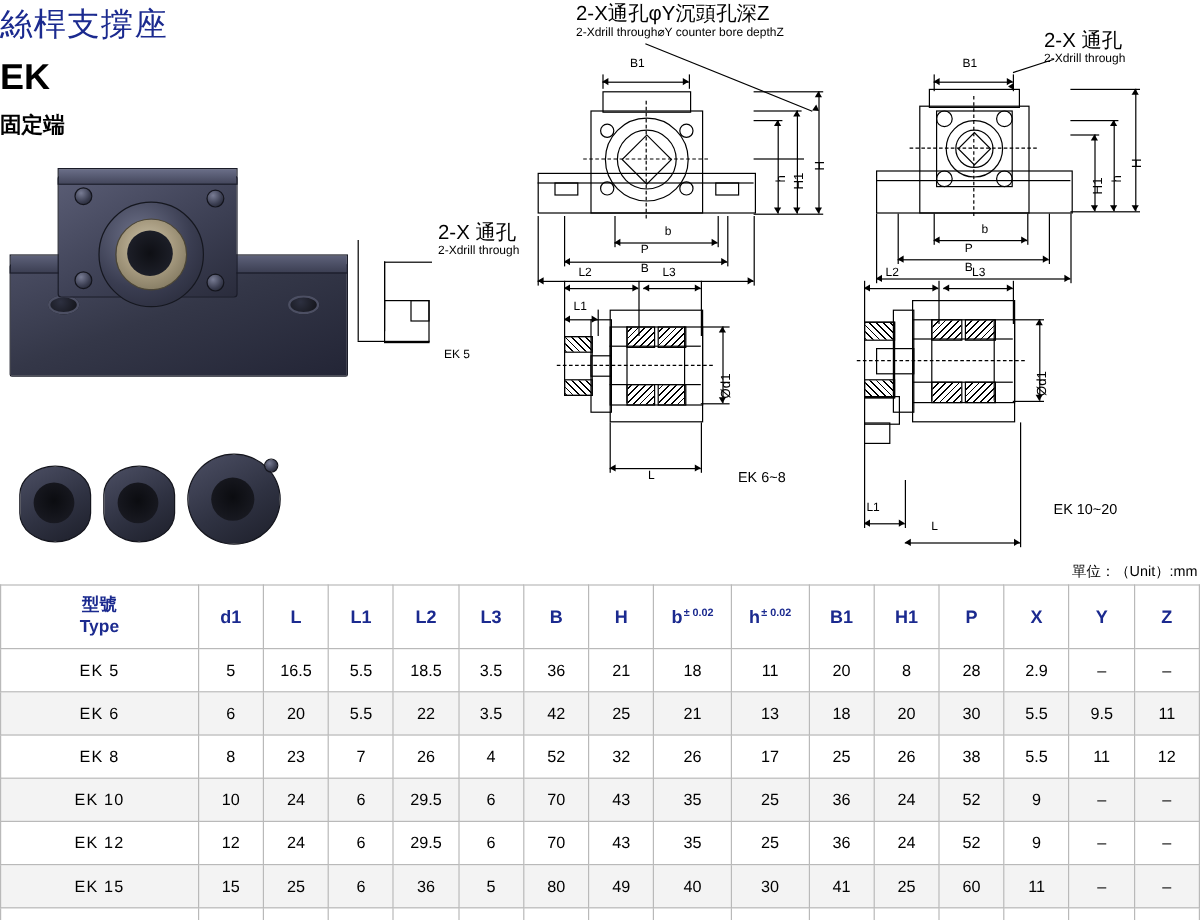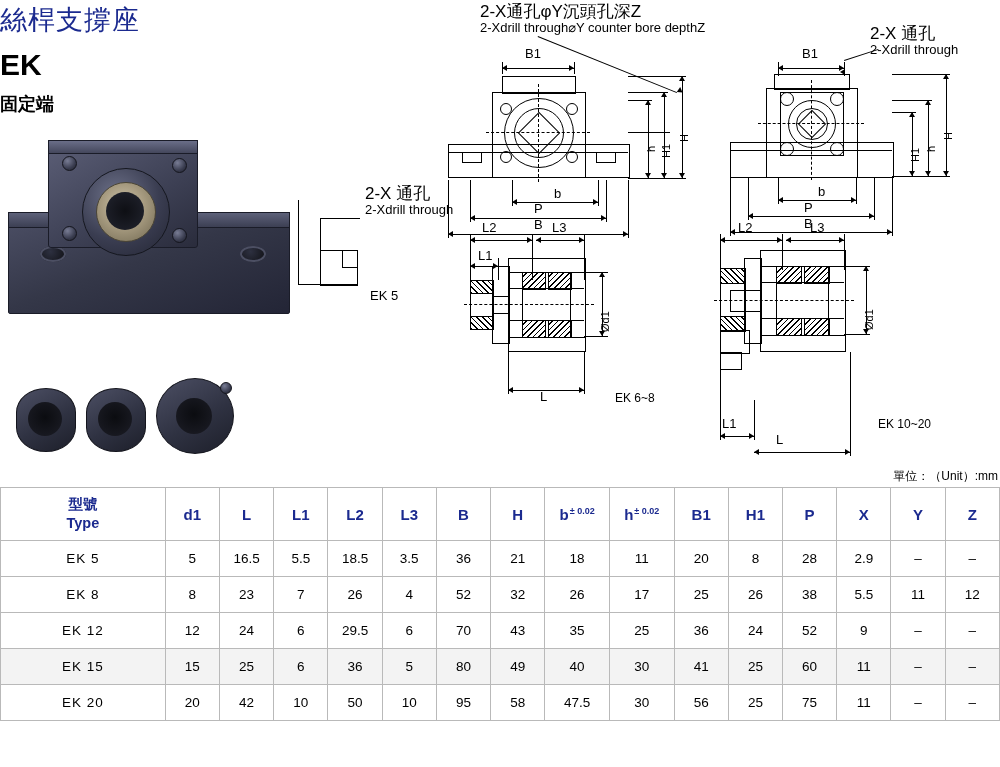--- a/index.html
+++ b/index.html
@@ -114,21 +114,21 @@
     background: transparent;
   }
   .circ {
     position: absolute;
     border: 1px solid #000;
     border-radius: 50%;
     background: transparent;
   }
   .lbl {
     position: absolute;
-    font-size: 13px;
+    font-size: 10px;
     line-height: 12px;
     white-space: nowrap;
     color: #000;
   }
   .lbl-cn { font-size: 17px; }
   .lbl-v {
     position: absolute;
     font-size: 11px;
     white-space: nowrap;
     transform-origin: left top;
@@ -570,38 +570,74 @@
       <td>21</td>
       <td>18</td>
       <td>11</td>
       <td>20</td>
       <td>8</td>
       <td>28</td>
       <td>2.9</td>
       <td>–</td>
       <td>–</td>
     </tr>
+    <tr class="alt">
+      <td class="type-cell">EK  6</td>
+      <td>6</td>
+      <td>20</td>
+      <td>5.5</td>
+      <td>22</td>
+      <td>3.5</td>
+      <td>42</td>
+      <td>25</td>
+      <td>21</td>
+      <td>13</td>
+      <td>18</td>
+      <td>20</td>
+      <td>30</td>
+      <td>5.5</td>
+      <td>9.5</td>
+      <td>11</td>
+    </tr>
     <tr>
       <td class="type-cell">EK  8</td>
       <td>8</td>
       <td>23</td>
       <td>7</td>
       <td>26</td>
       <td>4</td>
       <td>52</td>
       <td>32</td>
       <td>26</td>
       <td>17</td>
       <td>25</td>
       <td>26</td>
       <td>38</td>
       <td>5.5</td>
       <td>11</td>
       <td>12</td>
     </tr>
+    <tr class="alt">
+      <td class="type-cell">EK  10</td>
+      <td>10</td>
+      <td>24</td>
+      <td>6</td>
+      <td>29.5</td>
+      <td>6</td>
+      <td>70</td>
+      <td>43</td>
+      <td>35</td>
+      <td>25</td>
+      <td>36</td>
+      <td>24</td>
+      <td>52</td>
+      <td>9</td>
+      <td>–</td>
+      <td>–</td>
+    </tr>
     <tr>
       <td class="type-cell">EK  12</td>
       <td>12</td>
       <td>24</td>
       <td>6</td>
       <td>29.5</td>
       <td>6</td>
       <td>70</td>
       <td>43</td>
       <td>35</td>

